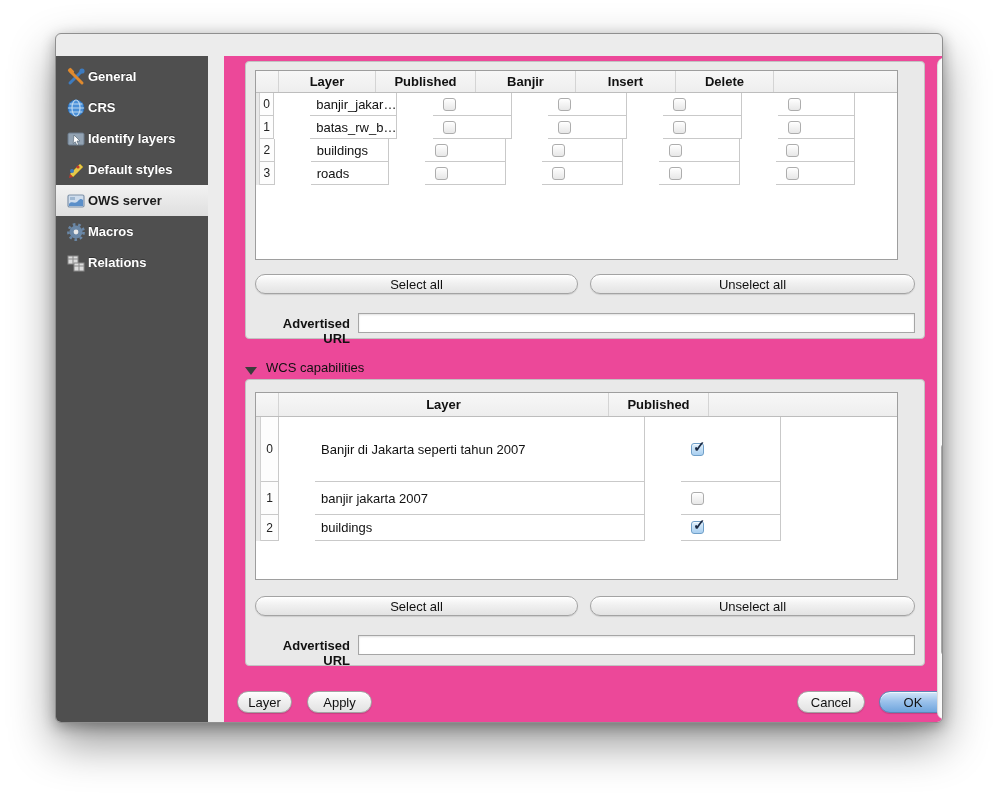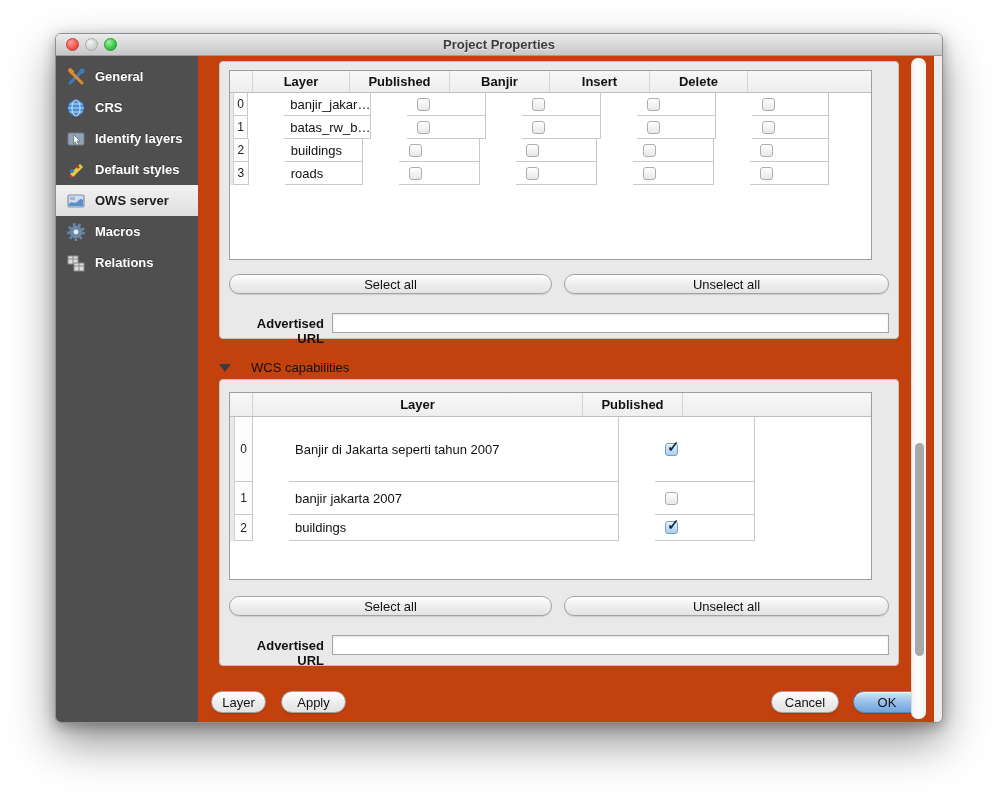--- a/index.html
+++ b/index.html
@@ -27,31 +27,31 @@
   .light.red   { background:radial-gradient(circle at 35% 30%, #ff9d96, #f6544c 60%, #d83a33); border:1px solid #c23b35; }
   .light.gray  { background:radial-gradient(circle at 35% 30%, #f2f2f2, #cfcfcf 65%, #bdbdbd); border:1px solid #a8a8a8; }
   .light.green { background:radial-gradient(circle at 35% 30%, #9ff0a0, #36c948 60%, #23a22f); border:1px solid #26992f; }
 
   
   .sidebar {
     position:absolute; left:0; top:22px; width:152px; height:668px;
     background:#4f4f4f; padding-top:5px;
   }
   .side-item {
-    height:31px; display:flex; align-items:center; gap:9px; padding-left:10px;
+    height:31px; display:flex; align-items:center; gap:2px; padding-left:10px;
     color:#ffffff; font-size:13px; font-weight:700; cursor:default;
     text-shadow:0 -1px 0 rgba(0,0,0,0.35);
   }
   .side-item.selected {
     background:linear-gradient(#f2f2f2,#dfdfdf); color:#1c1c1c; text-shadow:none;
   }
   .side-icon { width:20px; height:20px; flex:0 0 20px; }
 
   
-  .main { position:absolute; left:142px; top:22px; width:736px; height:668px; background:#c2410c; }
+  .main { position:absolute; left:168px; top:22px; width:736px; height:668px; background:#ec4899; }
 
   .groupbox {
     position:absolute; left:21px; width:680px;
     background:#e9e9e9; border:1px solid #c2c2c2; border-radius:4px;
   }
   #group-wfs { top:5px;   height:278px; }
   #group-wcs { top:323px; height:287px; }
 
   .tview {
     position:absolute; left:9px; top:8px; width:643px;
@@ -101,21 +101,21 @@
     display:flex; align-items:center; justify-content:center; cursor:default;
   }
   .adv-label { position:absolute; width:95px; text-align:right; font-size:13px; font-weight:600; color:#111; }
   .adv-input {
     position:absolute; height:20px; border:1px solid #a6a6a6; background:#ffffff;
     box-shadow:inset 0 1px 2px rgba(0,0,0,0.12); font-size:12px; padding:0 4px;
     font-family:"Liberation Sans", sans-serif;
   }
 
   
-  .wcs-head { position:absolute; left:21px; top:304px; display:flex; align-items:center; gap:20px; }
+  .wcs-head { position:absolute; left:21px; top:304px; display:flex; align-items:flex-end; gap:9px; }
   .tri-down {
     width:0; height:0; border-left:6px solid transparent; border-right:6px solid transparent;
     border-top:8px solid #3c3c3c; cursor:default;
   }
   .wcs-title { font-size:13px; color:#111; }
 
   
   .footer-btn {
     position:absolute; top:635px; height:22px; border:1px solid #a3a3a3; border-radius:11px;
     background:linear-gradient(#ffffff,#f0f0f0 45%,#e2e2e2);
@@ -137,28 +137,20 @@
     position:absolute; left:3px; top:385px; width:9px; height:213px;
     background:#a9a9a9; border-radius:5px;
   }
 </style>
 </head>
 <body>
 
 <div class="stage">
   <div class="window">
 
-    <div class="titlebar">
-      <div class="traffic">
-        <div class="light red"></div>
-        <div class="light gray"></div>
-        <div class="light green"></div>
-      </div>
-      <div class="title-text">Project Properties</div>
-    </div>
 
     <div class="sidebar">
       <div class="side-item">
         <svg class="side-icon" viewBox="0 0 20 20">
           <line x1="4" y1="16" x2="16" y2="4" stroke="#3d7bbf" stroke-width="3" stroke-linecap="round"></line>
           <circle cx="16" cy="4" r="2.6" fill="#3d7bbf"></circle>
           <line x1="4" y1="4" x2="16" y2="16" stroke="#e08a2e" stroke-width="3" stroke-linecap="round"></line>
           <rect x="2" y="2" width="6" height="4" rx="1" transform="rotate(45 5 4)" fill="#e08a2e"></rect>
         </svg>
         <span>General</span>

